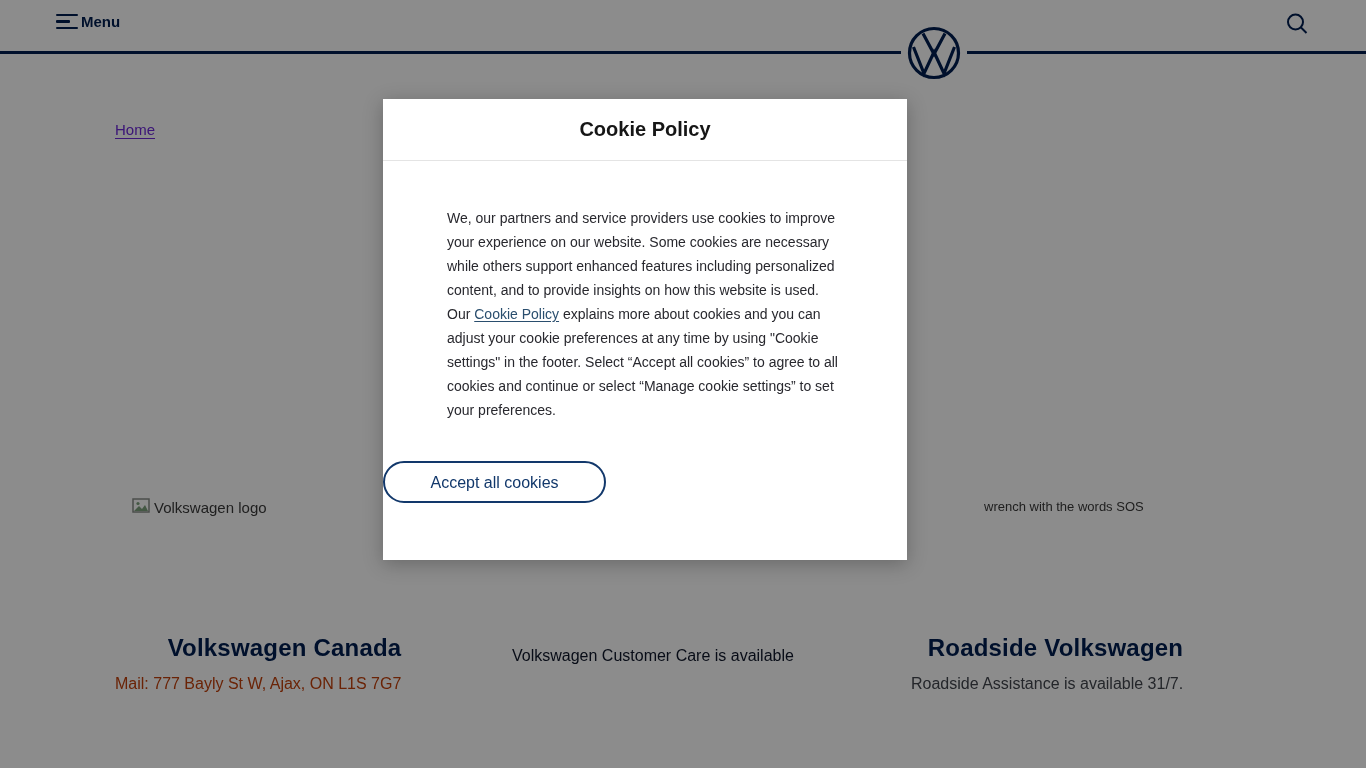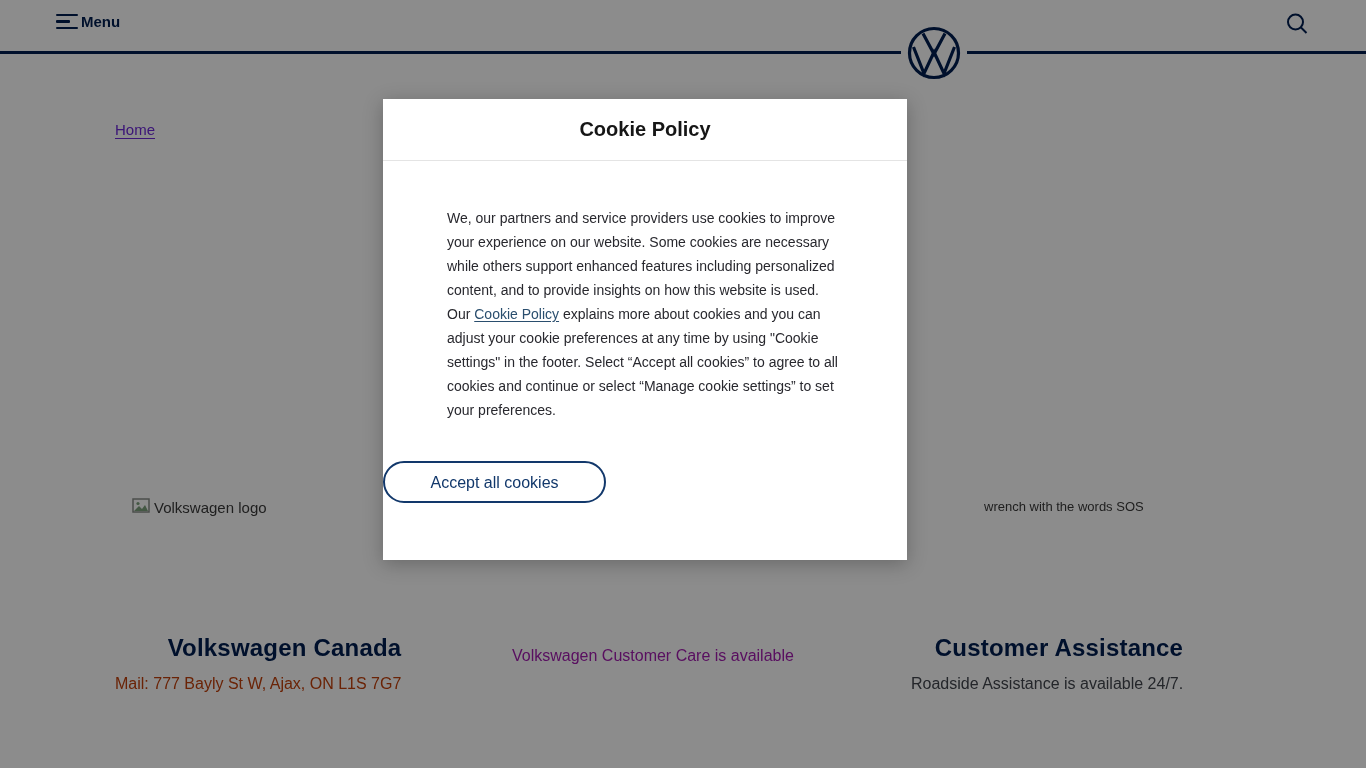--- a/index.html
+++ b/index.html
@@ -46,21 +46,21 @@
     font-size: 13px; color: #3a3a3a; white-space: nowrap;
   }
 
   .footer-col { position: absolute; top: 634px; text-align: right; }
   .footer-col.c1 { left: 115px; }
   .footer-col.c2 { left: 512px; }
   .footer-col.c3 { left: 911px; }
   .footer-heading { font-size: 24px; font-weight: bold; color: #001e50; letter-spacing: 0.2px; }
   .footer-body { margin-top: 13px; font-size: 16px; }
   .footer-col.c1 .footer-body { color: #c2410c; }
-  .footer-col.c2 .footer-body { color: #a21caf; }
+  .footer-col.c2 .footer-body { color: #0f172a; }
   .footer-col.c3 .footer-body { color: #42464e; }
 
   .bottom-bar { position: absolute; left: 0; right: 0; top: 703px; height: 65px; }
 
   
   .scrim { position: absolute; inset: 0; background: rgba(0,0,0,0.45); z-index: 10; }
 
   
   .modal {
     position: absolute; left: 383px; top: 99px; width: 524px; height: 461px;
@@ -142,22 +142,22 @@
     <div class="partial-alt">wrench with the words SOS</div>
 
     <div class="footer-col c1">
       <div class="footer-heading">Volkswagen Canada</div>
       <div class="footer-body">Mail: 777 Bayly St W, Ajax, ON L1S 7G7</div>
     </div>
     <div class="footer-col c2">
       <div class="footer-body">Volkswagen Customer Care is available</div>
     </div>
     <div class="footer-col c3">
-      <div class="footer-heading">Customer Assistance</div>
-      <div class="footer-body">Roadside Assistance is available 24/7.</div>
+      <div class="footer-heading">Roadside Volkswagen</div>
+      <div class="footer-body">Roadside Assistance is available 31/7.</div>
     </div>
 
     <div class="bottom-bar">
       
 
       
 
       
     </div>
 

